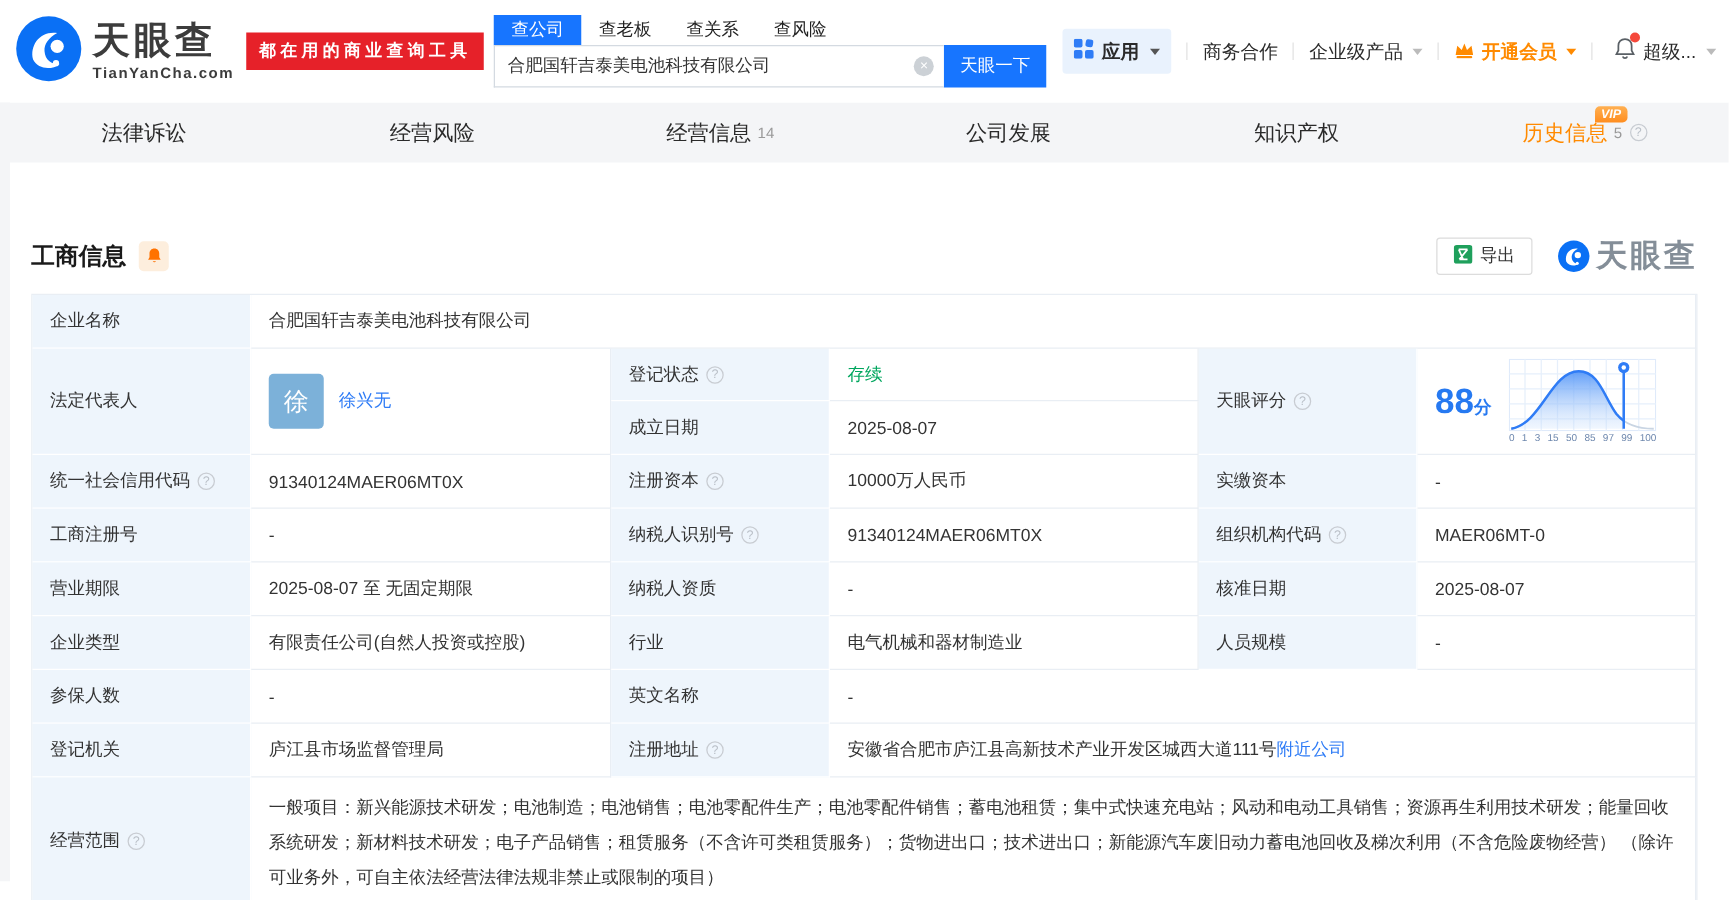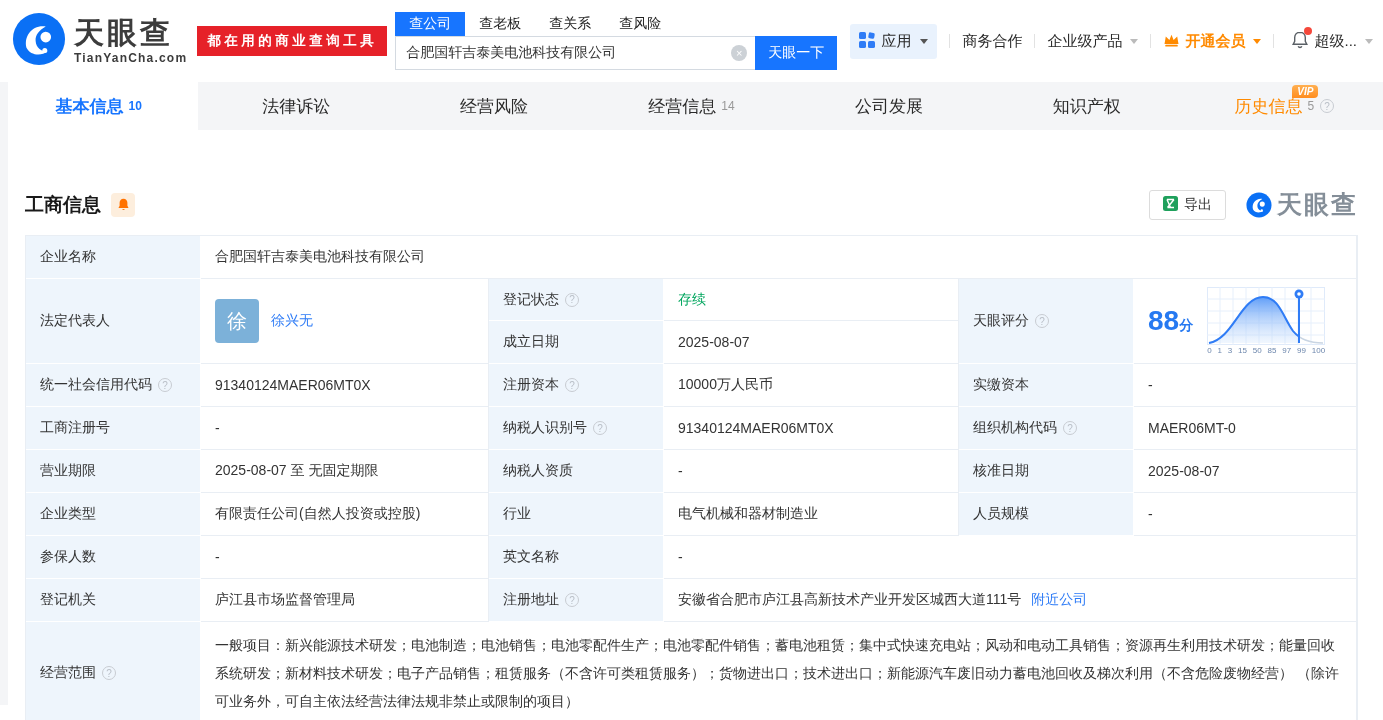--- a/index.html
+++ b/index.html
@@ -21,21 +21,21 @@
   .search-tab { padding:3px 14px; color:#222; cursor:pointer; }
   .search-tab.active { background:#1775ff; color:#fff; }
   .search-row { display:flex; }
   .search-box { position:relative; width:360px; }
   .search-input { width:100%; height:34px; border:1px solid #d4dae1; border-right:none; padding:0 30px 0 10px; font-size:14px; color:#333; outline:none; font-family:inherit; }
   .clear-ic { position:absolute; right:8px; top:9px; width:16px; height:16px; border-radius:50%; background:#ccd1d6; color:#fff; font-size:11px; line-height:16px; text-align:center; cursor:pointer; }
   .clear-ic::before { content:"×"; }
   .search-btn { width:82px; height:34px; background:#1775ff; color:#fff; border:none; font-size:14px; cursor:pointer; font-family:inherit; }
 
   .top-nav { margin-left:auto; margin-right:10px; display:flex; align-items:center; font-size:15px; color:#2a2a2a; white-space:nowrap; }
-  .apps-chip { display:flex; align-items:center; gap:6px; background:#e9f2fd; padding:8px 9px; border-radius:3px; cursor:pointer; }
+  .apps-chip { display:flex; align-items:center; gap:6px; background:#e9f2fd; padding:8px 9px; border-radius:3px; cursor:pointer;font-weight:bold; }
   .nav-sep { width:1px; height:14px; background:#e2e2e2; margin:0 12px; }
   .nav-item { cursor:pointer; display:flex; align-items:center; gap:5px; }
   .caret { width:0; height:0; border-left:4px solid transparent; border-right:4px solid transparent; border-top:5px solid #555; margin-left:3px; }
   .caret.gray { border-top-color:#bbb; }
   .caret.orange { border-top-color:#ff8a00; }
   .vip-link { color:#ff8a00; font-weight:bold; }
   .bell-wrap { position:relative; margin:0 4px; cursor:pointer; }
   .bell-dot { position:absolute; right:-2px; top:-3px; width:8px; height:8px; border-radius:50%; background:#f5483b; }
 
   
@@ -159,24 +159,20 @@
       <span class="bell-dot"></span>
     </span>
     <span class="nav-item">
       <span>超级...</span>
       <span class="caret gray"></span>
     </span>
   </div>
 </div>
 
 <div class="page-tabs">
-  <div class="page-tab active">
-    <span>基本信息</span>
-      <span class="tab-count">10</span>
-  </div>
   <div class="page-tab">
     <span>法律诉讼</span>
   </div>
   <div class="page-tab">
     <span>经营风险</span>
   </div>
   <div class="page-tab">
     <span>经营信息</span>
       <span class="tab-count">14</span>
   </div>
@@ -344,21 +340,21 @@
   <div class="cell c4 r8 span-end">-</div>
 
   <div class="cell label c1 r9">登记机关</div>
   <div class="cell c2 r9">庐江县市场监督管理局</div>
   <div class="cell label c3 r9">
     <span>注册地址</span>
       <span class="q"></span>
   </div>
   <div class="cell c4 r9 span-end">
     <span>安徽省合肥市庐江县高新技术产业开发区城西大道111号</span>
-    <span class="link" style="margin-left:10px;">附近公司</span>
+    <span class="link" style="">附近公司</span>
   </div>
 
   <div class="cell label c1 r10">
     <span>经营范围</span>
       <span class="q"></span>
   </div>
   <div class="cell c2 r10 span-end scope-cell">一般项目：新兴能源技术研发；电池制造；电池销售；电池零配件生产；电池零配件销售；蓄电池租赁；集中式快速充电站；风动和电动工具销售；资源再生利用技术研发；能量回收系统研发；新材料技术研发；电子产品销售；租赁服务（不含许可类租赁服务）；货物进出口；技术进出口；新能源汽车废旧动力蓄电池回收及梯次利用（不含危险废物经营） （除许可业务外，可自主依法经营法律法规非禁止或限制的项目）</div>
 </div>
 
 </body></html>

